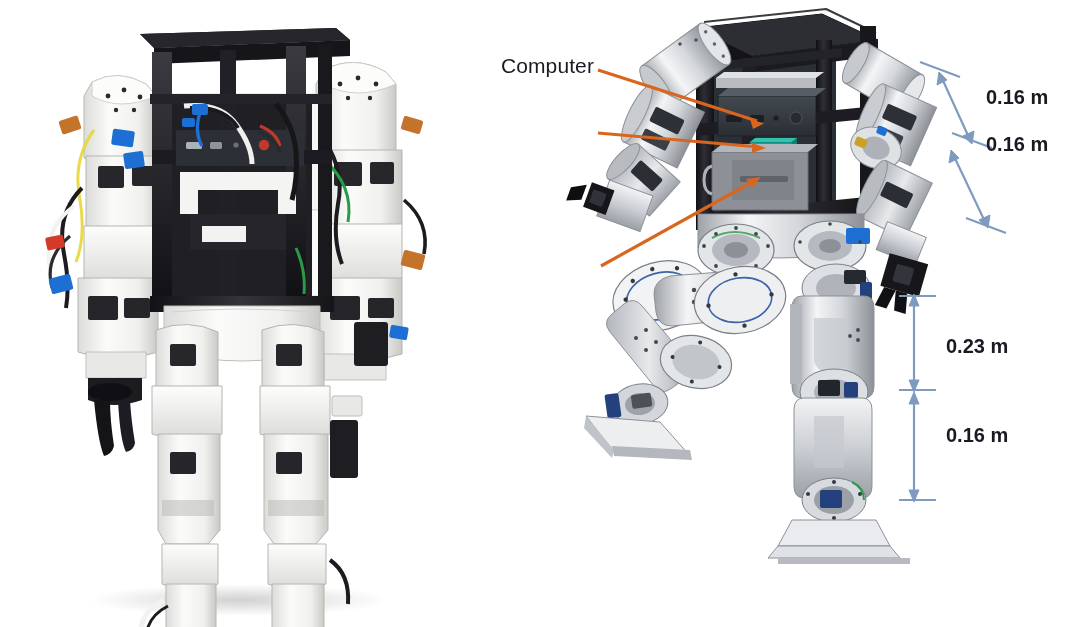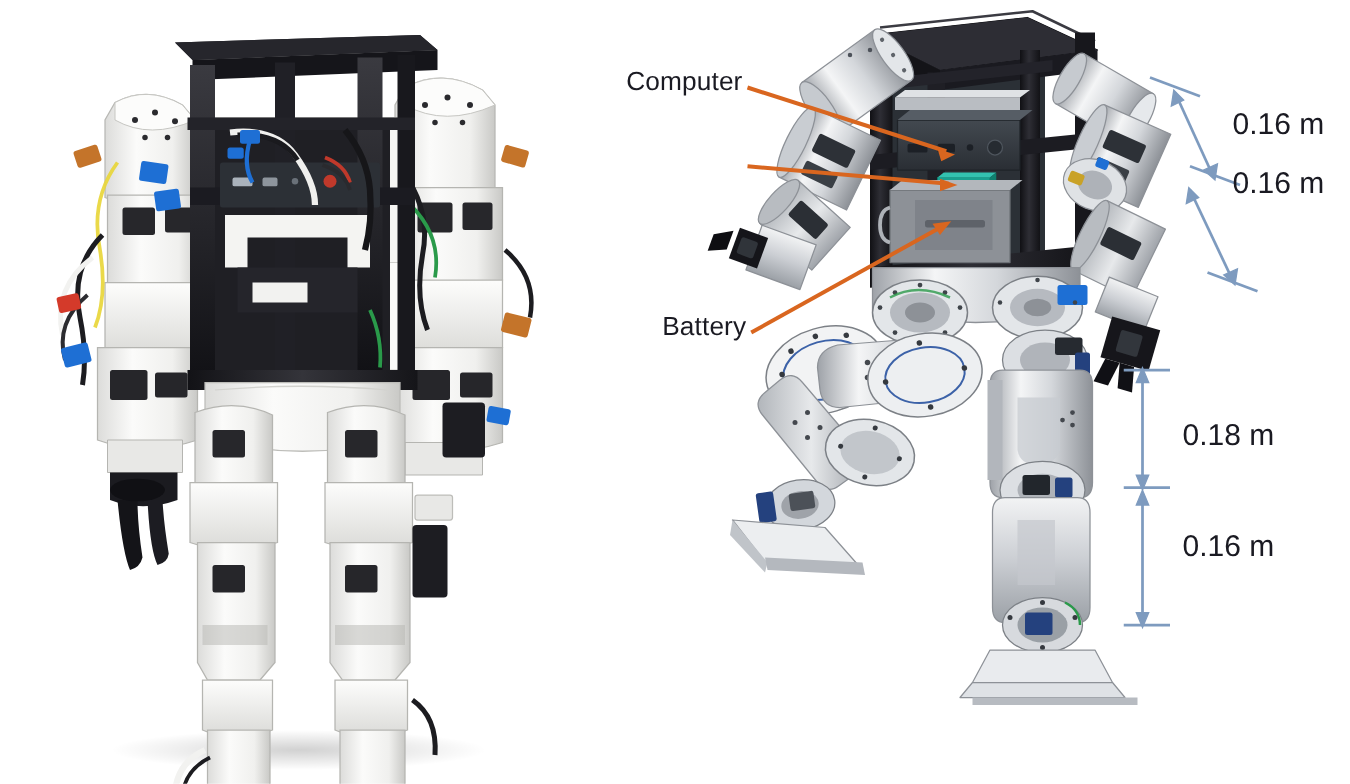--- a/index.html
+++ b/index.html
@@ -3,21 +3,21 @@
 <meta charset="utf-8">
 <style>
   html,body{margin:0;padding:0;background:#ffffff;}
   body{width:1080px;height:627px;position:relative;overflow:hidden;
        font-family:"Liberation Sans","DejaVu Sans",sans-serif;}
   .fig{position:absolute;left:0;top:0;width:1080px;height:516px;background:#fff;margin-left:24px;}
   .panel{position:absolute;}
   svg{display:block;overflow:visible;}
   .callout-label{position:absolute;font-size:21px;color:#1a1a22;white-space:nowrap;
                  letter-spacing:.1px;}
-  .dim-label{position:absolute;font-size:24px;color:#1a1a22;white-space:nowrap;}
+  .dim-label{position:absolute;font-size:20px;color:#1a1a22;white-space:nowrap;font-weight:bold;}
   .lbl-right{text-align:right;}
 </style>
 </head>
 <body>
 
 <div class="fig">
 
   <div class="panel" style="left:0px;top:0px;width:440px;height:627px;">
   <svg width="440" height="627" viewBox="0 0 440 627">
     <defs>
@@ -539,20 +539,19 @@
       <g>
         <line x1="890" y1="396" x2="890" y2="498" stroke-width="2.2"></line>
         <polygon points="890,392 885,404 895,404"></polygon>
         <polygon points="890,502 885,490 895,490"></polygon>
         <line x1="875" y1="500" x2="912" y2="500" stroke-width="2.2"></line>
       </g>
     </g>
   </svg>
 
   <div class="callout-label lbl-right" style="left:330px;top:54px;width:240px;">Computer</div>
-  <div class="callout-label lbl-right" style="left:330px;top:250px;width:243px;">Battery</div>
 
   <div class="dim-label" style="left:962px;top:86px;">0.16 m</div>
   <div class="dim-label" style="left:962px;top:133px;">0.16 m</div>
-  <div class="dim-label" style="left:922px;top:335px;">0.18 m</div>
+  <div class="dim-label" style="left:922px;top:335px;">0.23 m</div>
   <div class="dim-label" style="left:922px;top:424px;">0.16 m</div>
 
 </div>
 
 </body></html>

